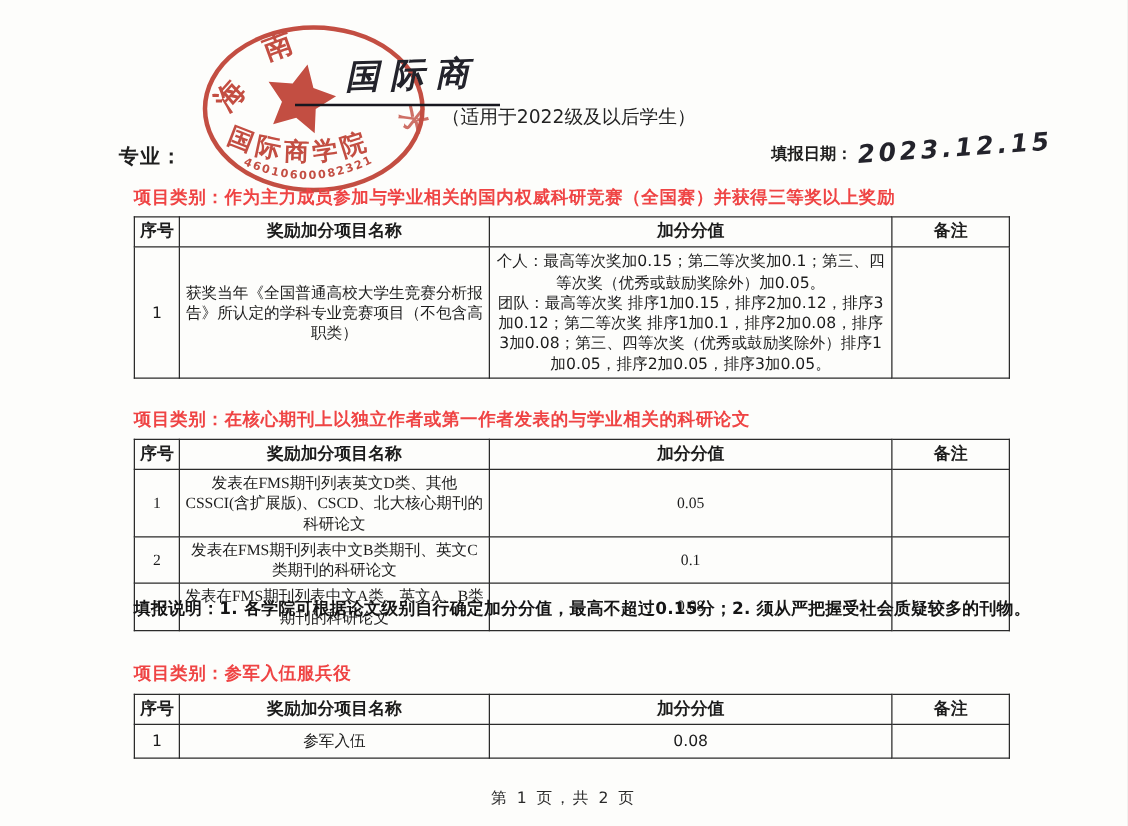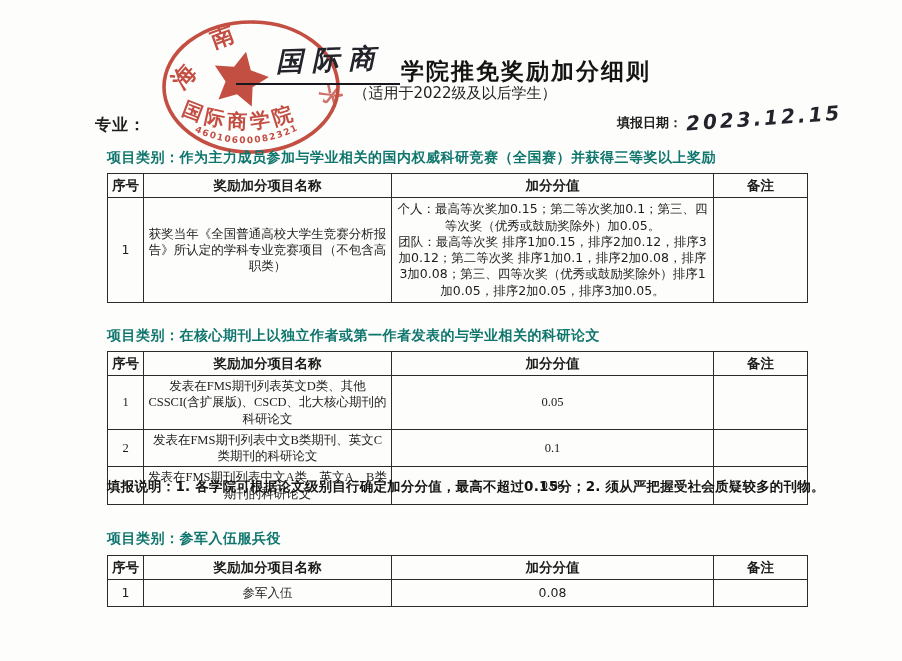--- a/index.html
+++ b/index.html
@@ -30,21 +30,21 @@
   }
   .major-label{position:absolute;left:95px;top:115px;font-size:16px;font-weight:bold;letter-spacing:1px;}
   .date-row{position:absolute;left:617px;top:108px;white-space:nowrap;}
   .date-label{font-size:13px;font-weight:bold;}
   .date-value{
     display:inline-block;font-size:20px;font-weight:bold;letter-spacing:3px;
     transform:rotate(-4deg) translateY(-2px);margin-left:4px;
   }
   
   .category{
-    position:absolute;left:107px;font-size:14px;font-weight:bold;color:#0f766e;
+    position:absolute;left:107px;font-size:14px;font-weight:bold;color:#ef4444;
     letter-spacing:.5px;white-space:nowrap;
   }
   .cat-1{top:149px;} .cat-2{top:327px;} .cat-3{top:530px;}
   table.rule{
     position:absolute;left:107px;width:700px;border-collapse:collapse;
     table-layout:fixed;background:transparent;
   }
   .tbl-1{top:173px;} .tbl-2{top:351px;} .tbl-3{top:555px;}
   table.rule th,table.rule td{
     border:1.6px solid #2b2b2b;padding:2px 4px;vertical-align:middle;
@@ -95,21 +95,20 @@
       </text>
       <text font-size="9" font-weight="bold" letter-spacing="1.5">
         <textPath href="#numArc" startOffset="14">46010600082321</textPath>
       </text>
     </g>
   </svg>
 
   <div class="hand hand-college">国际商</div>
   <div class="title-underline"></div>
 
-  <div class="doc-title">学院推免奖励加分细则</div>
   <div class="doc-subtitle">（适用于2022级及以后学生）</div>
 
   <div class="major-label">专业：</div>
 
   <div class="date-row">
     <span class="date-label">填报日期：</span><span class="hand date-value">2023.12.15</span>
   </div>
 
   <div class="category cat-1"><span>项目类别：</span><span>作为主力成员参加与学业相关的国内权威科研竞赛（全国赛）并获得三等奖以上奖励</span></div>
 
@@ -194,14 +193,15 @@
     </tr>
     <tr class="row-low">
       <td class="c-no">1</td>
       <td class="c-name">参军入伍</td>
       <td class="c-val">0.08</td>
       <td class="c-note"></td>
     </tr>
   </tbody>
     </table>
 
+  <div class="footer">第 1 页，共 2 页</div>
 
 </div>
 
 </body></html>

